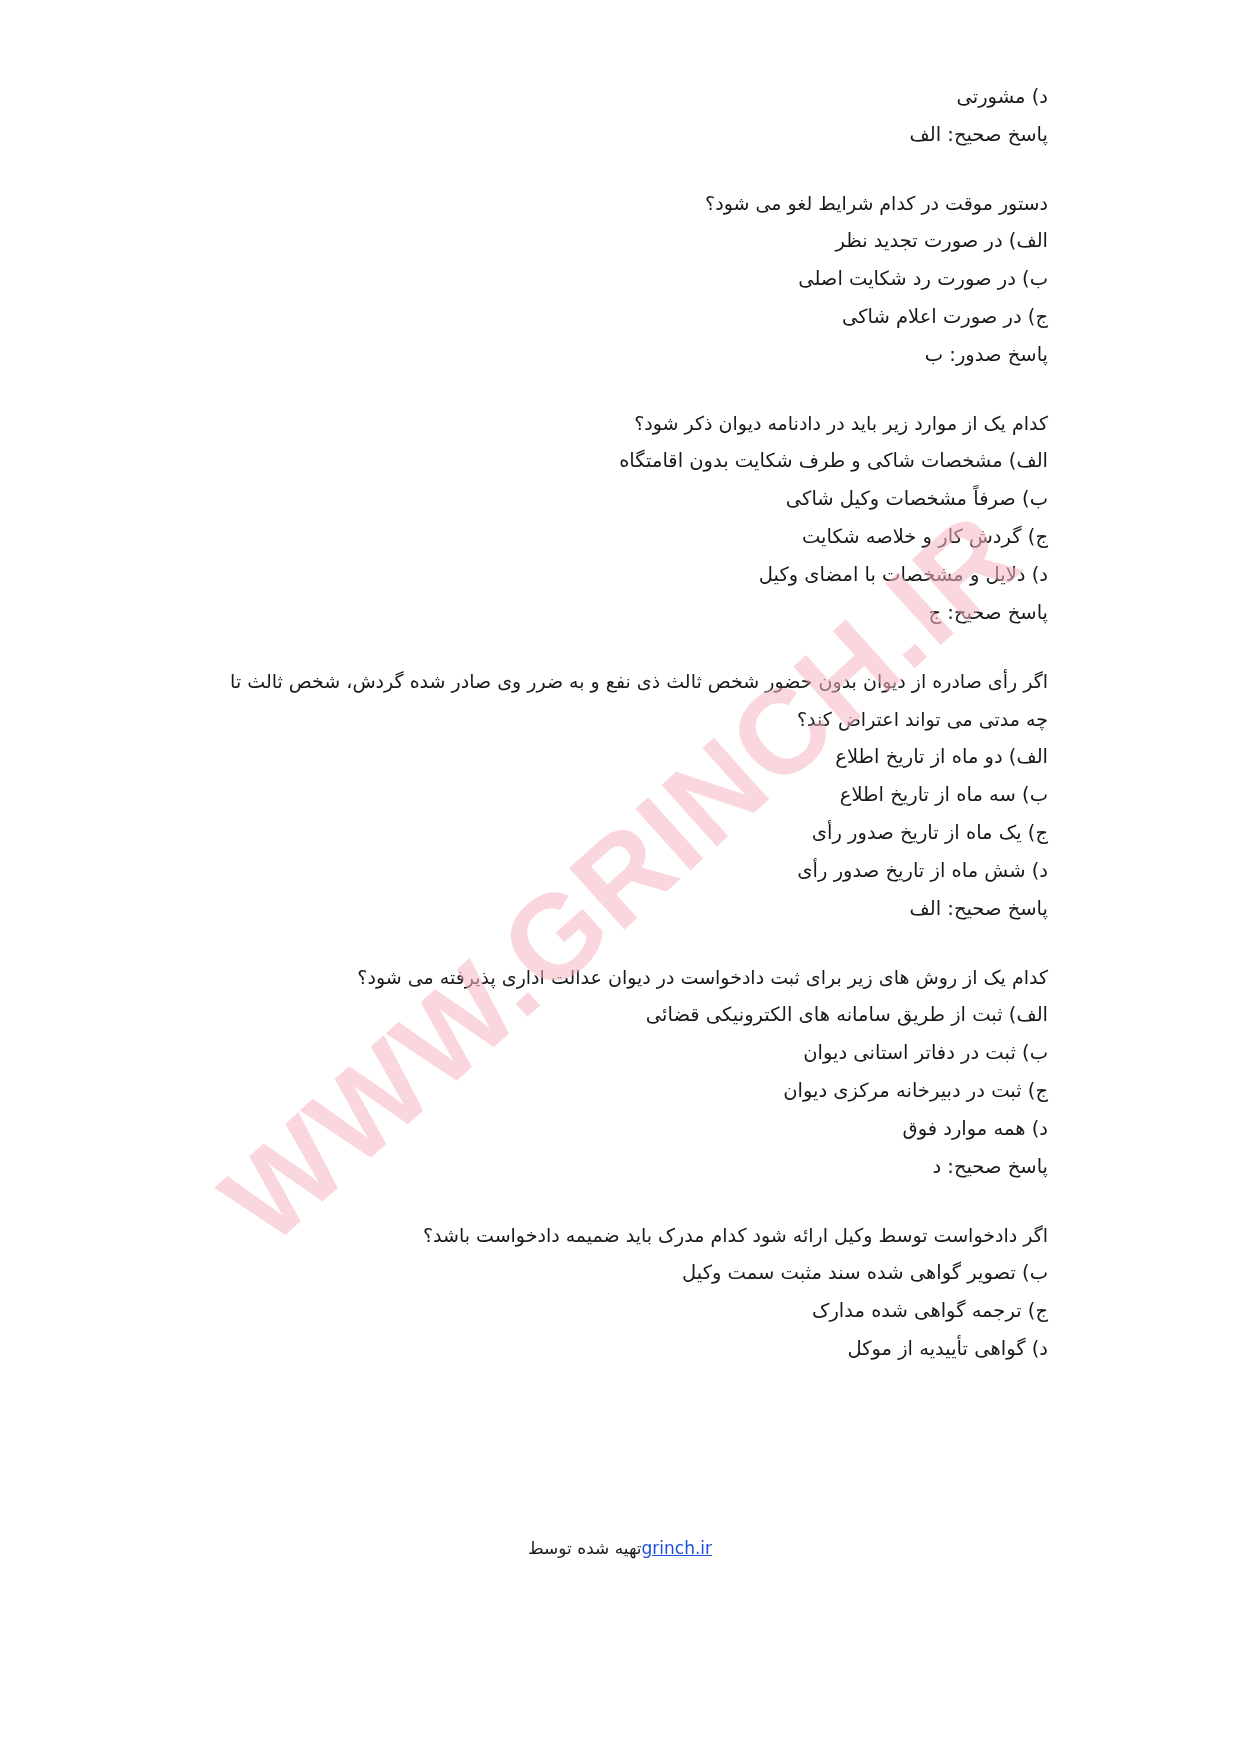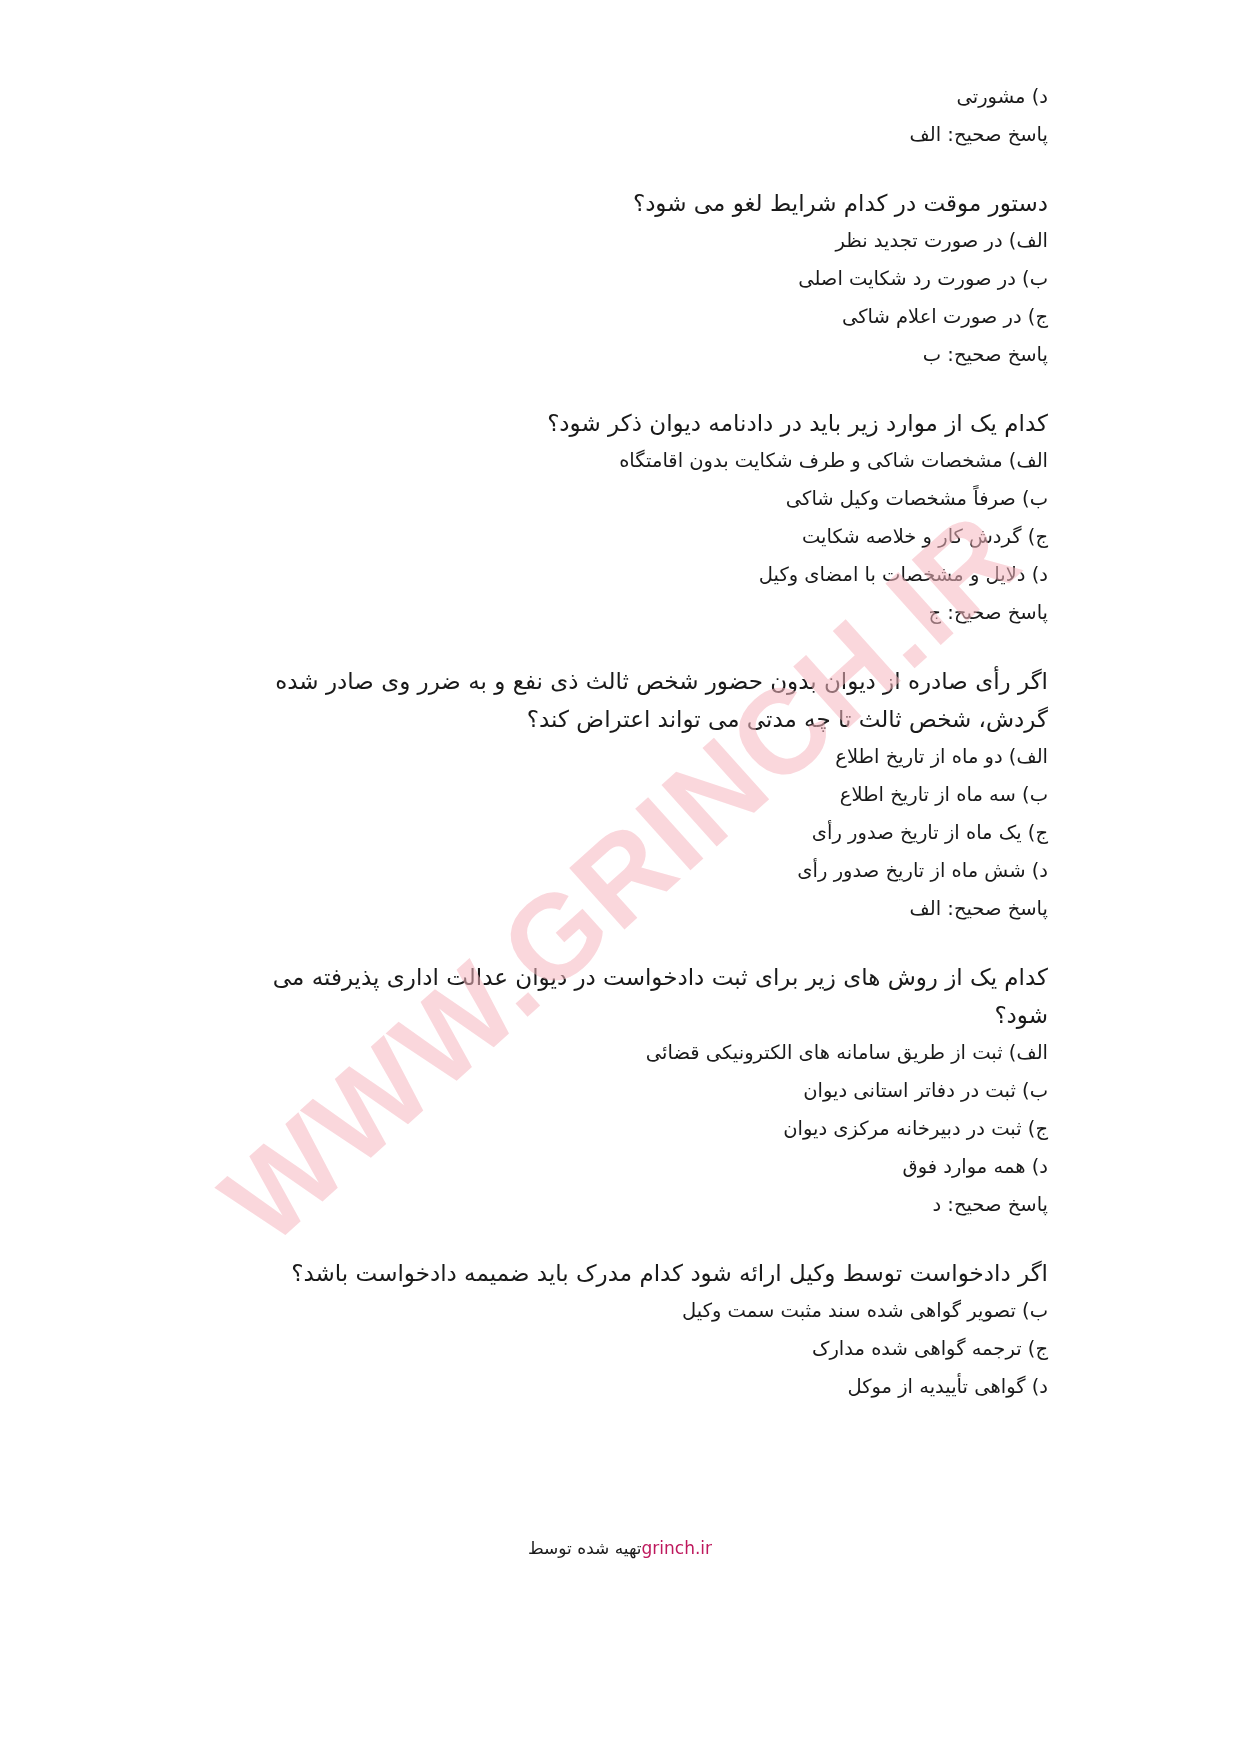--- a/index.html
+++ b/index.html
@@ -44,57 +44,58 @@
   .line {
     font-size: 19.5px;
     line-height: 38px;
     color: #1a1a1a;
     white-space: pre-wrap;
   }
   .gap {
     height: 30px;
   }
   .q-text {
-    font-size: 23px;
+    font-size: 19px;
     line-height: 38px;
     color: #1a1a1a;
   }
   .footer {
     position: absolute;
     bottom: 196px;
     left: 0;
     right: 0;
     text-align: center;
     direction: rtl;
     font-size: 17px;
     color: #1a1a1a;
     z-index: 2;
   }
   .footer .site {
-    color: #be185d;
+    color: #1d4ed8;
+    text-decoration: underline;
     direction: ltr;
     unicode-bidi: embed;
   }
 </style>
 </head>
 <body>
 
 <div class="page">
 
   <div class="watermark">WWW.GRINCH.IR</div>
 
   <div class="content">
       <div class="line">د) مشورتی</div>
       <div class="line">پاسخ صحیح: الف</div>
       <div class="gap"></div>
       <div class="q-text">دستور موقت در کدام شرایط لغو می شود؟</div>
       <div class="line">الف) در صورت تجدید نظر</div>
       <div class="line">ب) در صورت رد شکایت اصلی</div>
       <div class="line">ج) در صورت اعلام شاکی</div>
-      <div class="line">پاسخ صحیح: ب</div>
+      <div class="line">پاسخ صدور: ب</div>
       <div class="gap"></div>
       <div class="q-text">کدام یک از موارد زیر باید در دادنامه دیوان ذکر شود؟</div>
       <div class="line">الف) مشخصات شاکی و طرف شکایت بدون اقامتگاه</div>
       <div class="line">ب) صرفاً مشخصات وکیل شاکی</div>
       <div class="line">ج) گردش کار و خلاصه شکایت</div>
       <div class="line">د) دلایل و مشخصات با امضای وکیل</div>
       <div class="line">پاسخ صحیح: ج</div>
       <div class="gap"></div>
       <div class="q-text">اگر رأی صادره از دیوان بدون حضور شخص ثالث ذی نفع و به ضرر وی صادر شده گردش، شخص ثالث تا چه مدتی می تواند اعتراض کند؟</div>
       <div class="line">الف) دو ماه از تاریخ اطلاع</div>

